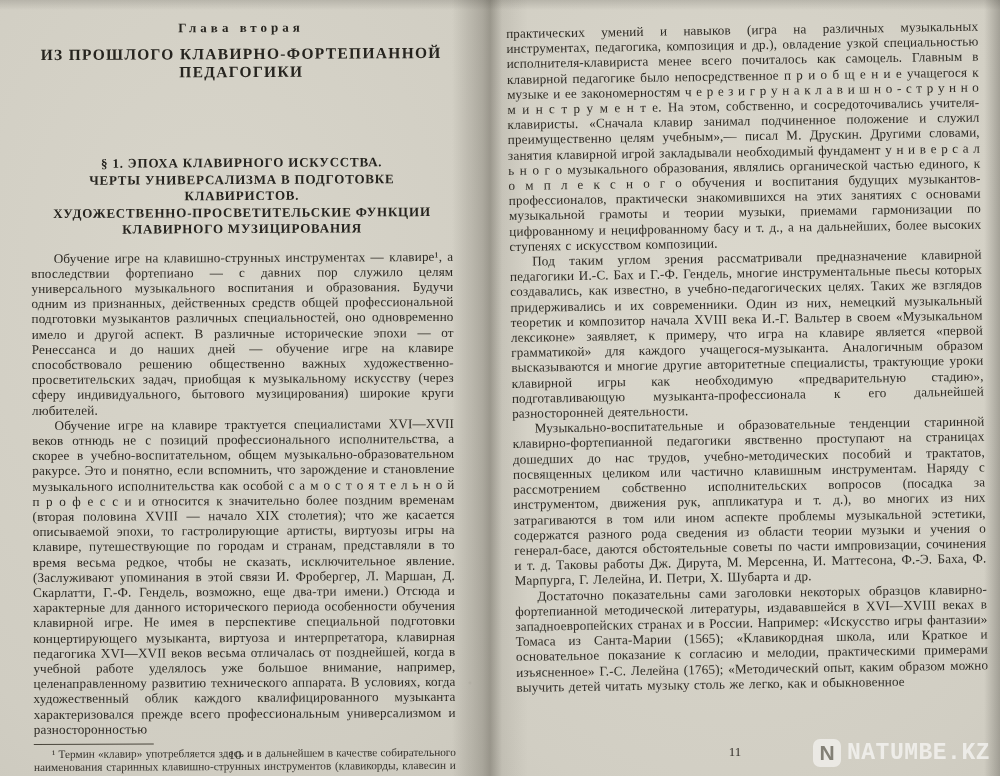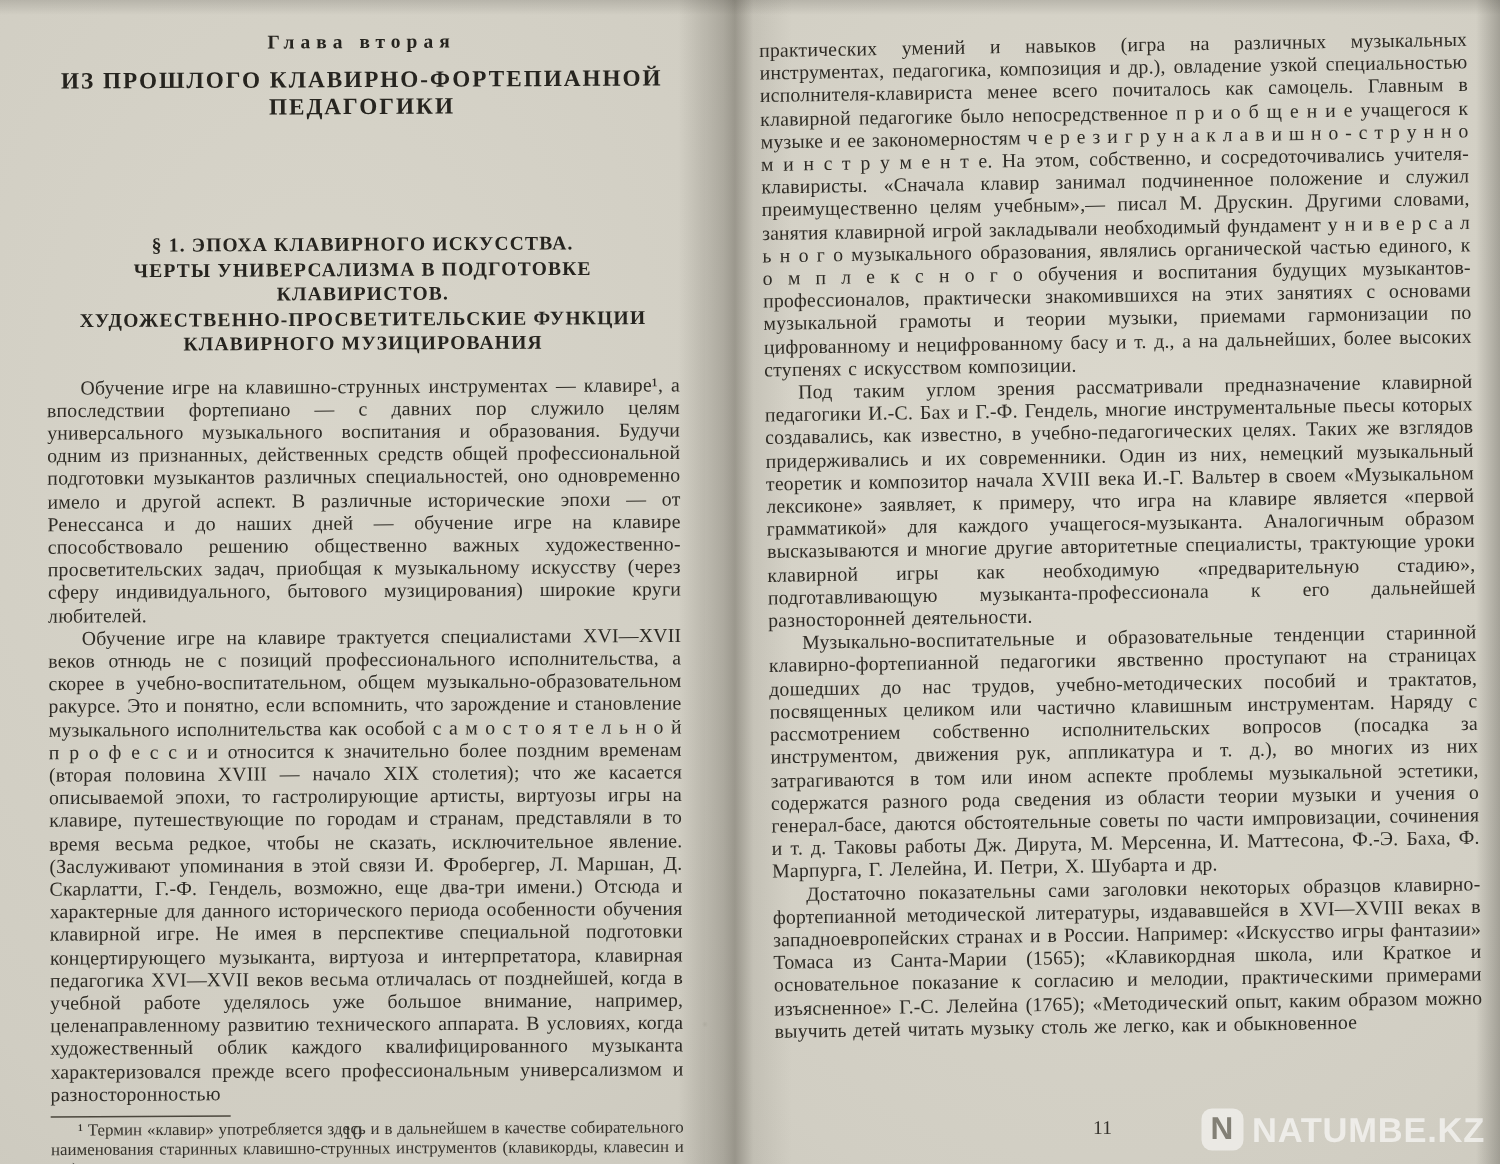--- a/index.html
+++ b/index.html
@@ -40,21 +40,21 @@
   .footnote{margin-top:3px;font-size:11.3px;line-height:13.2px;text-align:justify;
     text-indent:1.6em;color:#35322c;}
   .page-number{position:absolute;bottom:13px;left:0;width:100%;text-align:center;
     font-size:13px;color:#35322c;z-index:1;}
   .page-right .page-number{bottom:16px;}
   .watermark{position:absolute;right:10px;bottom:9px;display:flex;align-items:center;
     gap:6px;z-index:5;}
   .wm-logo{width:28px;height:28px;border-radius:7px;background:rgba(255,255,255,0.55);
     color:rgba(125,122,112,0.95);font-family:"Liberation Sans",sans-serif;font-weight:bold;
     font-size:21px;display:flex;align-items:center;justify-content:center;}
-  .wm-text{font-family:Liberation Sans, sans-serif;font-weight:bold;font-size:23px;
+  .wm-text{font-family:Liberation Mono, monospace;font-weight:bold;font-size:23px;
     color:rgba(255,255,255,0.62);letter-spacing:0.5px;}
 </style>
 </head>
 <body>
 
 <div class="photo">
   <div class="page page-left">
     <div class="left-content">
       <div class="chapter-label">Глава вторая</div>
       <div class="chapter-title">ИЗ ПРОШЛОГО КЛАВИРНО-ФОРТЕПИАННОЙ ПЕДАГОГИКИ</div>

